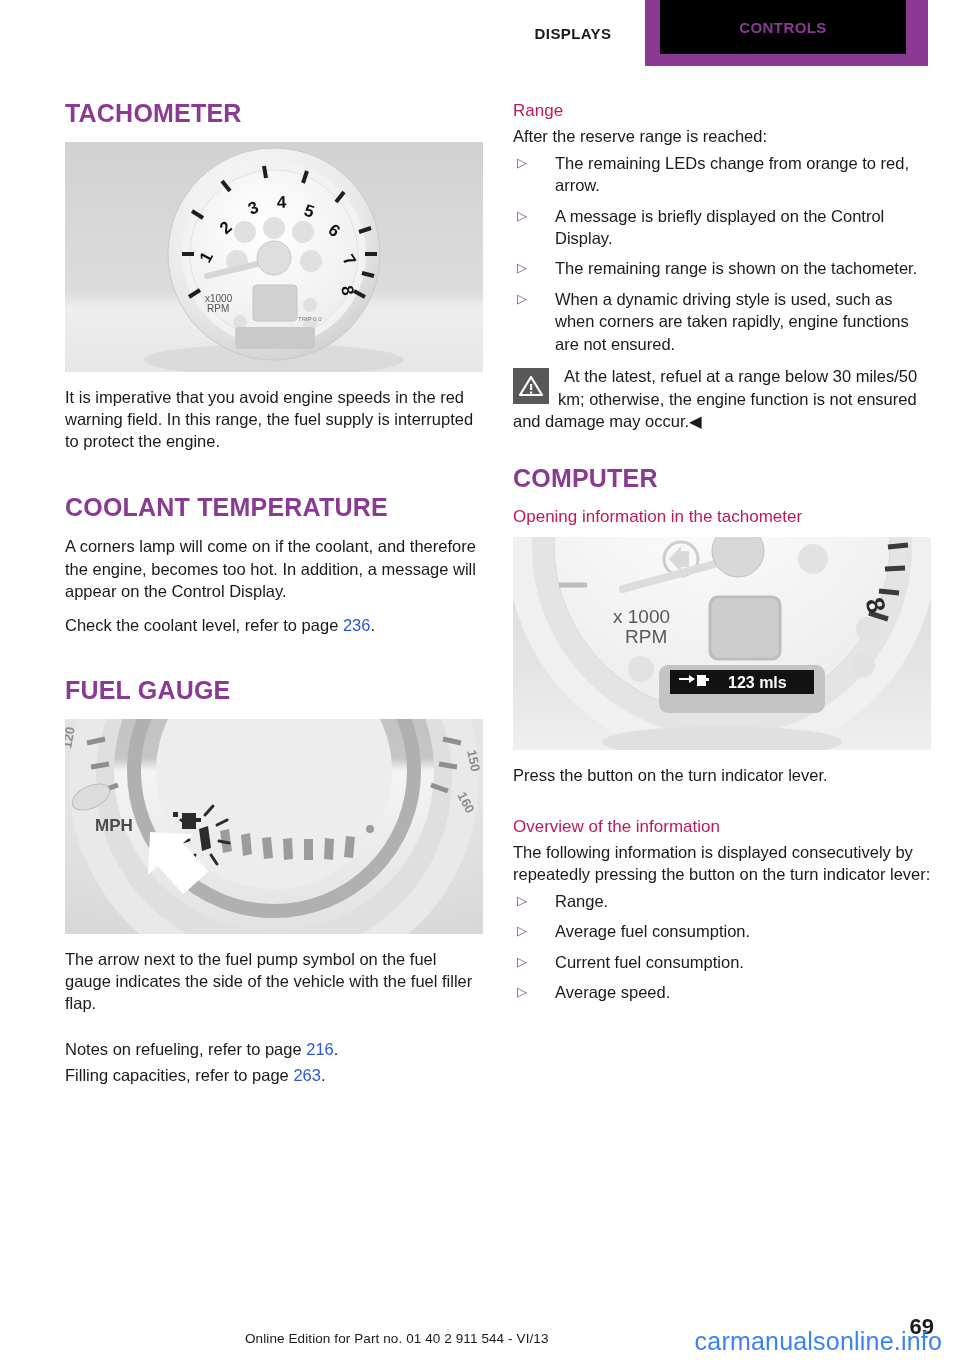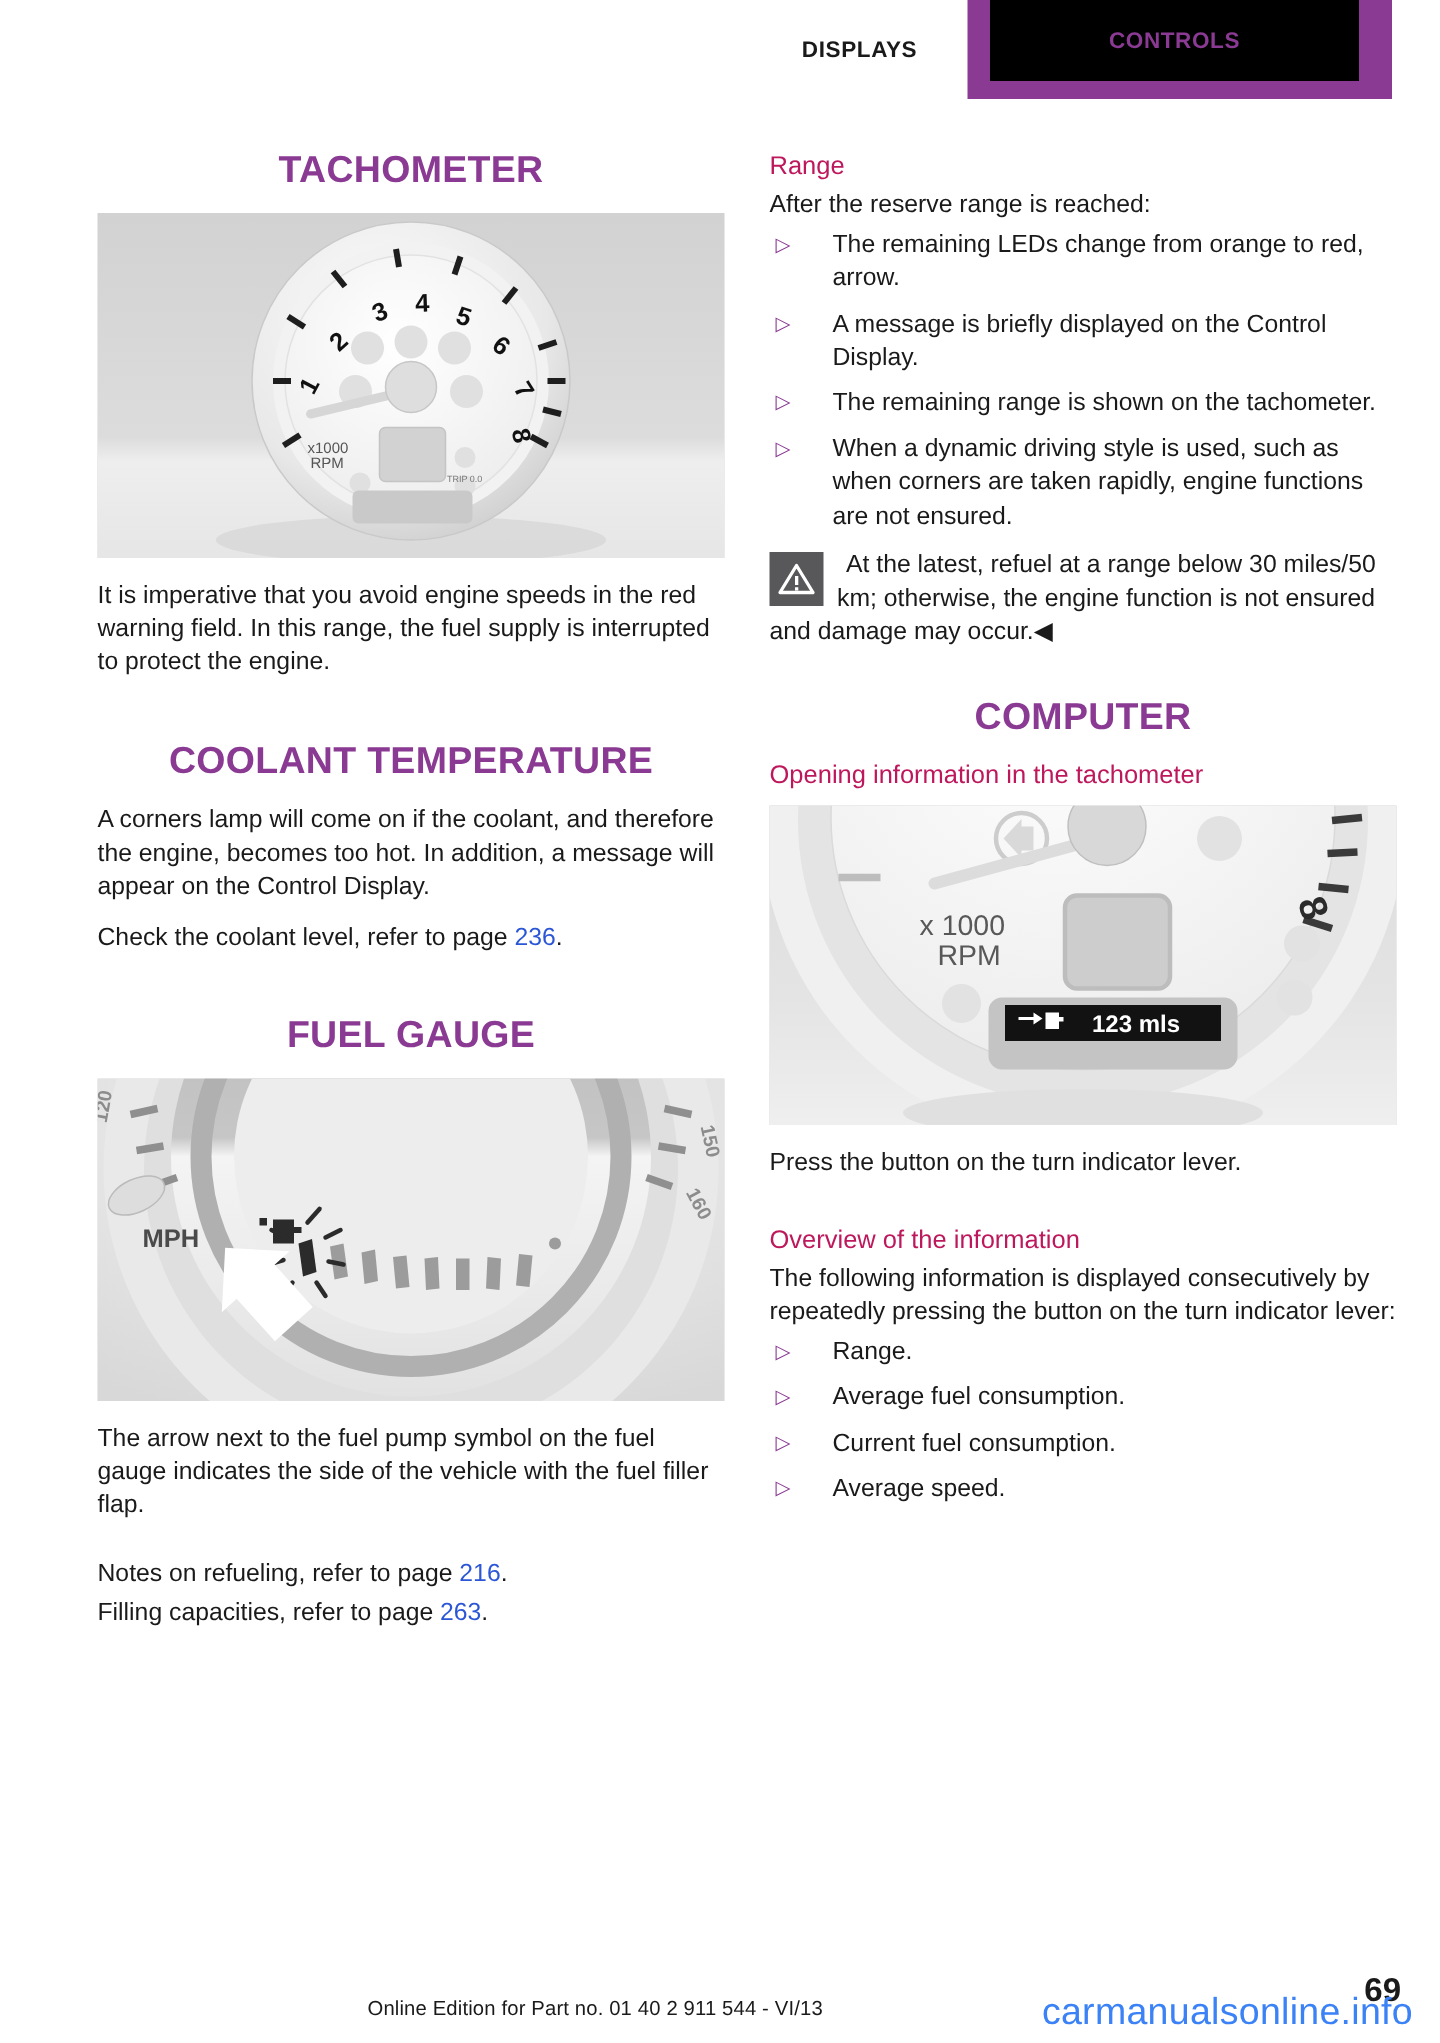--- a/index.html
+++ b/index.html
@@ -33,21 +33,21 @@
     font-size:15px; font-weight:bold; letter-spacing:0.4px; color:#8a3a93;
   }
 
   
   .col { position:absolute; top:100px; width:418px; }
   .col-left  { left:65px; }
   .col-right { left:513px; }
 
   h1.sec {
     font-size:25px; font-weight:bold; color:#8a3a93;
-    margin:0 0 14px 0; letter-spacing:0.2px; line-height:1.1;text-align:center;
+    margin:0 0 14px 0; letter-spacing:0.2px; line-height:1.1;
   }
   h2.sub {
     font-size:17px; font-weight:normal; color:#be185d;
     margin:0 0 4px 0; line-height:1.25;
   }
   p.body {
     font-size:16.5px; line-height:1.36; margin:0 0 11px 0; color:#1a1a1a;
   }
   p.tight { margin-bottom:4px; }
   .pageref { color:#2b57d6; }

